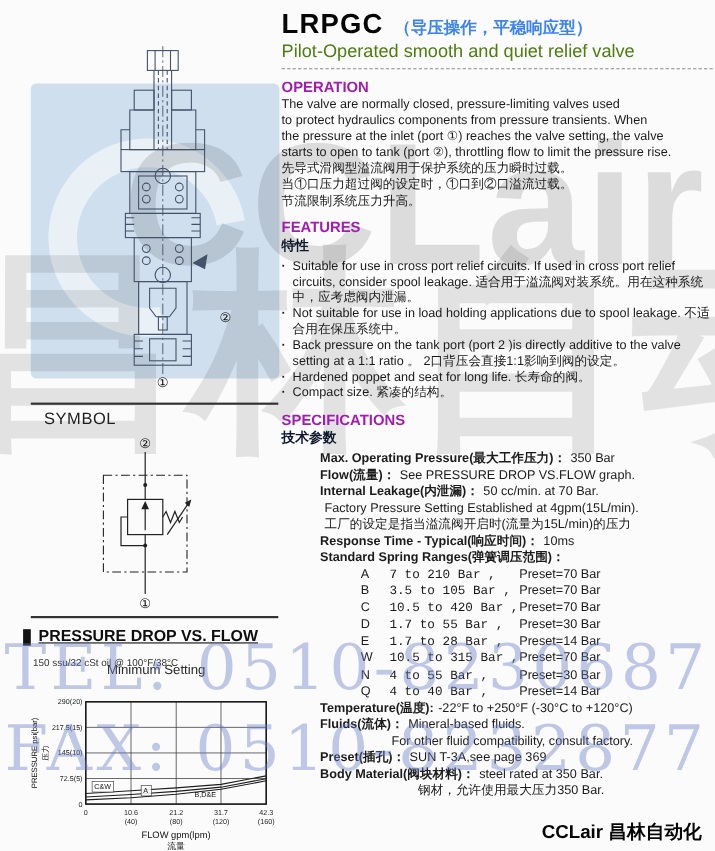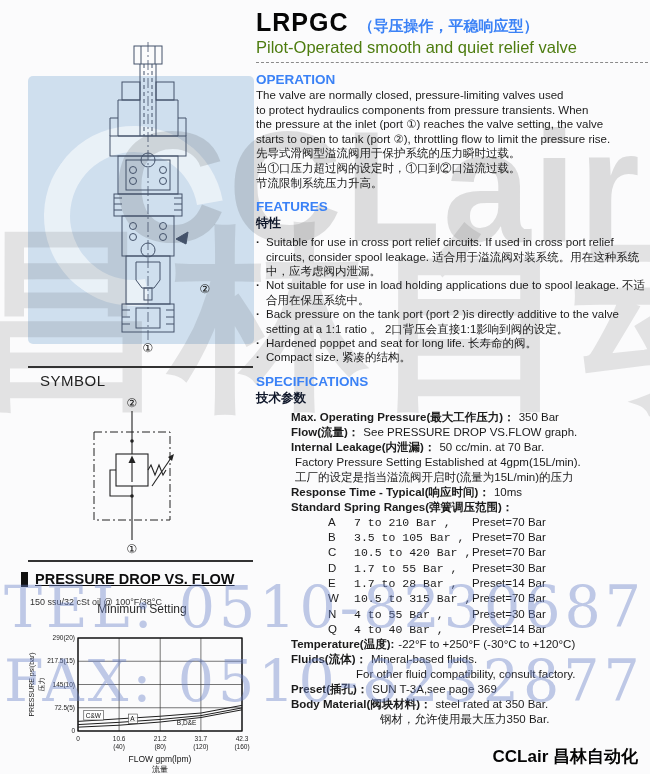--- a/index.html
+++ b/index.html
@@ -53,21 +53,21 @@
   .xlab{font-size:8.5px;text-anchor:middle;fill:#111;}
   .xlab2{font-size:8px;text-anchor:middle;fill:#111;}
   .ylab{font-size:7px;text-anchor:middle;fill:#111;}
   
   .right-col{position:absolute;left:256px;top:8px;width:392px;}
   .title-row{white-space:nowrap;}
   .model{font-size:25px;font-weight:bold;letter-spacing:1px;color:#060606;}
   .model-cn{font-size:15px;font-weight:bold;margin-left:10px;color:#3b82f6;}
   .subtitle{font-size:16.5px;margin-top:1px;color:#4d7c0f;}
   .rule-dashed{border-top:1px dashed #8a8a8a;margin-top:5px;}
-  .sec-h{margin:9px 0 1px;font-size:13.5px;font-weight:bold;color:#3b82f6;}
+  .sec-h{margin:9px 0 1px;font-size:13.5px;font-weight:bold;color:#a21caf;}
   .sec-h-cn{font-size:12.5px;font-weight:bold;margin-bottom:3px;color:#0f172a;}
   .pline{font-size:11.5px;line-height:14.6px;}
   .bullets{margin-top:3px;}
   .bullet{font-size:11.5px;line-height:14.4px;display:flex;}
   .bullet .bdot{width:10px;flex:none;font-weight:bold;}
   .srow{font-size:11.5px;line-height:15px;}
   .srow b{font-weight:bold;margin-left:35px;}
   .srow .v{margin-left:4px;}
   .spring-row{display:flex;font-size:11.5px;line-height:15.3px;margin-left:72px;}
   .spring-row .sc{width:26px;}

